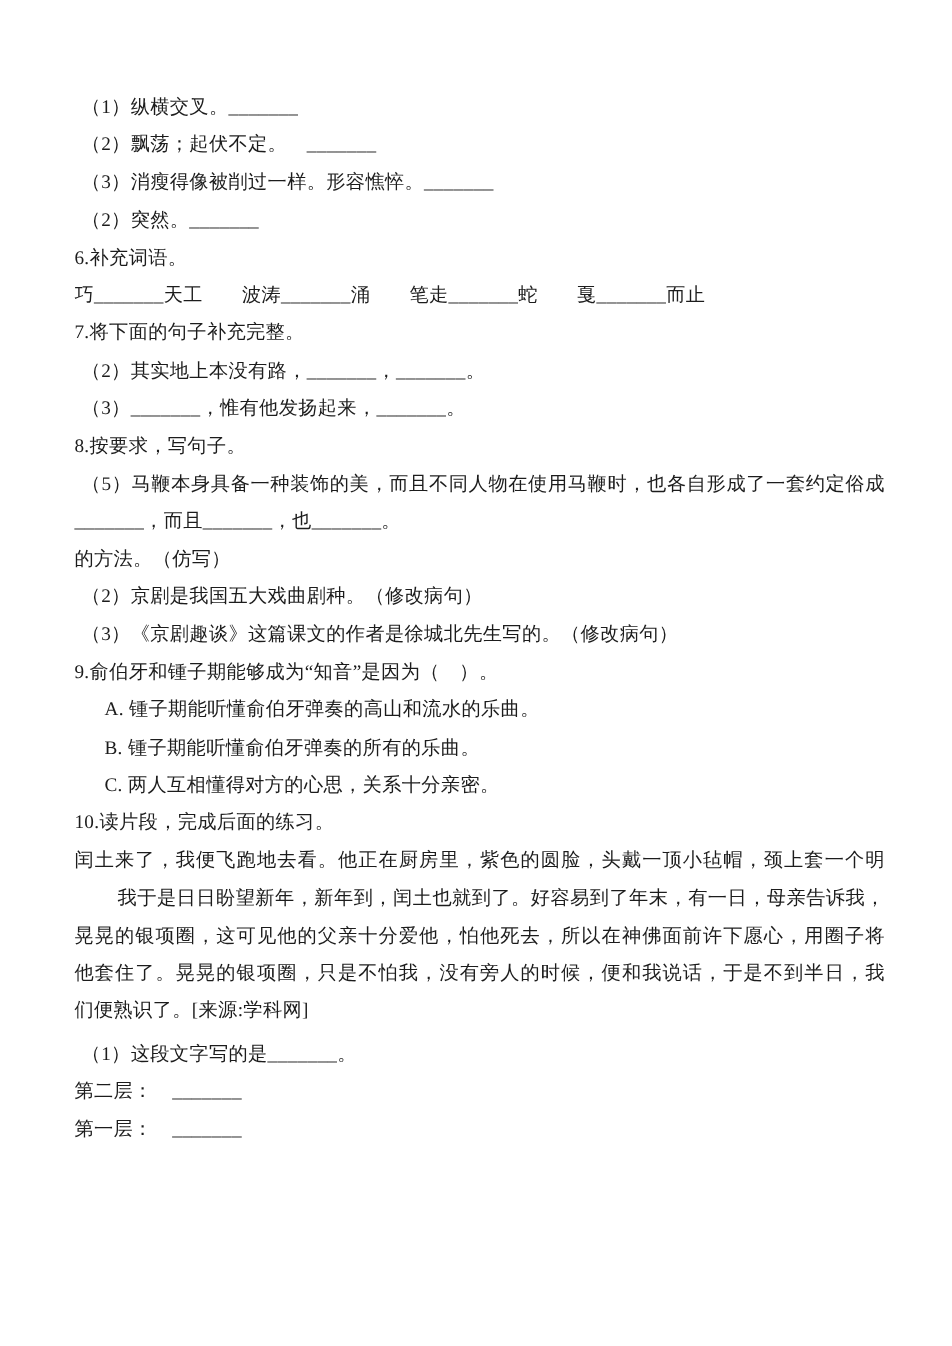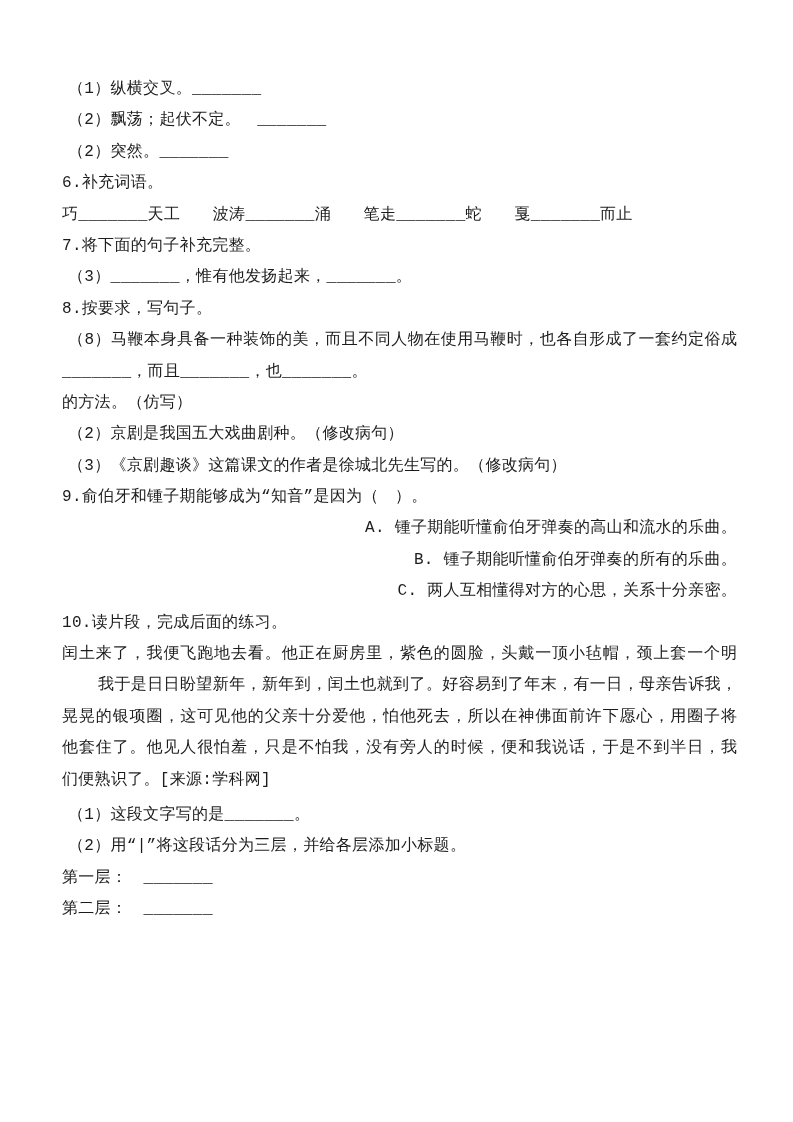--- a/index.html
+++ b/index.html
@@ -2,76 +2,77 @@
 <html><head>
 <meta charset="utf-8">
 <style>
   html,body{margin:0;padding:0;background:#ffffff;}
   .page{
     position:relative;
     width:793px;height:1122px;
     background:#ffffff;
     box-sizing:border-box;
     padding:74px 56px 0 62px;
-    font-family:Liberation Mono, monospace;
+    font-family:Liberation Serif, serif;
     font-size:16px;
     color:#1c1c1c;
     overflow:hidden;
   }
   .line{
     display:block;
     height:31.4px;
     line-height:31.4px;
     white-space:pre;
     letter-spacing:0.3px;
   }
   
   .fill{
     white-space:normal;
     text-align:justify;
     text-align-last:justify;
     letter-spacing:0;
   }
   .indent1{padding-left:6px;}   
-  .indent2{padding-left:25px;text-align:right;}  
+  .indent2{padding-left:25px;}  
   .pindent{text-indent:36px;}   
   .gap-before{margin-top:4px;}
 </style>
 </head>
 <body>
 
 <div class="page">
 
   <div class="line indent1">（1）纵横交叉。_______</div>
   <div class="line indent1">（2）飘荡；起伏不定。　_______</div>
+  <div class="line indent1">（3）消瘦得像被削过一样。形容憔悴。_______</div>
   <div class="line indent1">（2）突然。_______</div>
 
   <div class="line">6.补充词语。</div>
   <div class="line">巧_______天工　　波涛_______涌　　笔走_______蛇　　戛_______而止</div>
 
   <div class="line">7.将下面的句子补充完整。</div>
+  <div class="line indent1">（2）其实地上本没有路，_______，_______。</div>
   <div class="line indent1">（3）_______，惟有他发扬起来，_______。</div>
 
   <div class="line">8.按要求，写句子。</div>
-  <div class="line indent1 fill">（8）马鞭本身具备一种装饰的美，而且不同人物在使用马鞭时，也各自形成了一套约定俗成</div>
+  <div class="line indent1 fill">（5）马鞭本身具备一种装饰的美，而且不同人物在使用马鞭时，也各自形成了一套约定俗成</div>
   <div class="line">_______，而且_______，也_______。</div>
   <div class="line">的方法。（仿写）</div>
   <div class="line indent1">（2）京剧是我国五大戏曲剧种。（修改病句）</div>
   <div class="line indent1">（3）《京剧趣谈》这篇课文的作者是徐城北先生写的。（修改病句）</div>
 
   <div class="line">9.俞伯牙和锺子期能够成为“知音”是因为（　）。</div>
   <div class="line indent2">A. 锺子期能听懂俞伯牙弹奏的高山和流水的乐曲。</div>
   <div class="line indent2">B. 锺子期能听懂俞伯牙弹奏的所有的乐曲。</div>
   <div class="line indent2">C. 两人互相懂得对方的心思，关系十分亲密。</div>
 
   <div class="line">10.读片段，完成后面的练习。</div>
   <div class="line fill">闰土来了，我便飞跑地去看。他正在厨房里，紫色的圆脸，头戴一顶小毡帽，颈上套一个明</div>
   <div class="line fill pindent">我于是日日盼望新年，新年到，闰土也就到了。好容易到了年末，有一日，母亲告诉我，</div>
   <div class="line fill">晃晃的银项圈，这可见他的父亲十分爱他，怕他死去，所以在神佛面前许下愿心，用圈子将</div>
-  <div class="line fill">他套住了。他见人很怕羞，只是不怕我，没有旁人的时候，便和我说话，于是不到半日，我</div>
+  <div class="line fill">他套住了。晃晃的银项圈，只是不怕我，没有旁人的时候，便和我说话，于是不到半日，我</div>
   <div class="line">们便熟识了。[来源:学科网]</div>
 
   <div class="line indent1 gap-before">（1）这段文字写的是_______。</div>
-  <div class="line indent1">（2）用“|”将这段话分为三层，并给各层添加小标题。</div>
+  <div class="line">第二层：　_______</div>
   <div class="line">第一层：　_______</div>
-  <div class="line">第二层：　_______</div>
 
 </div>
 
 </body></html>

